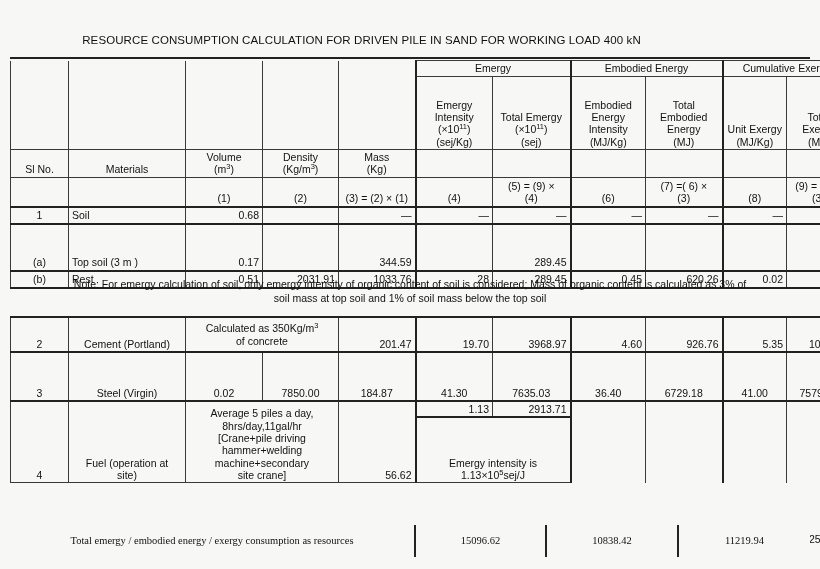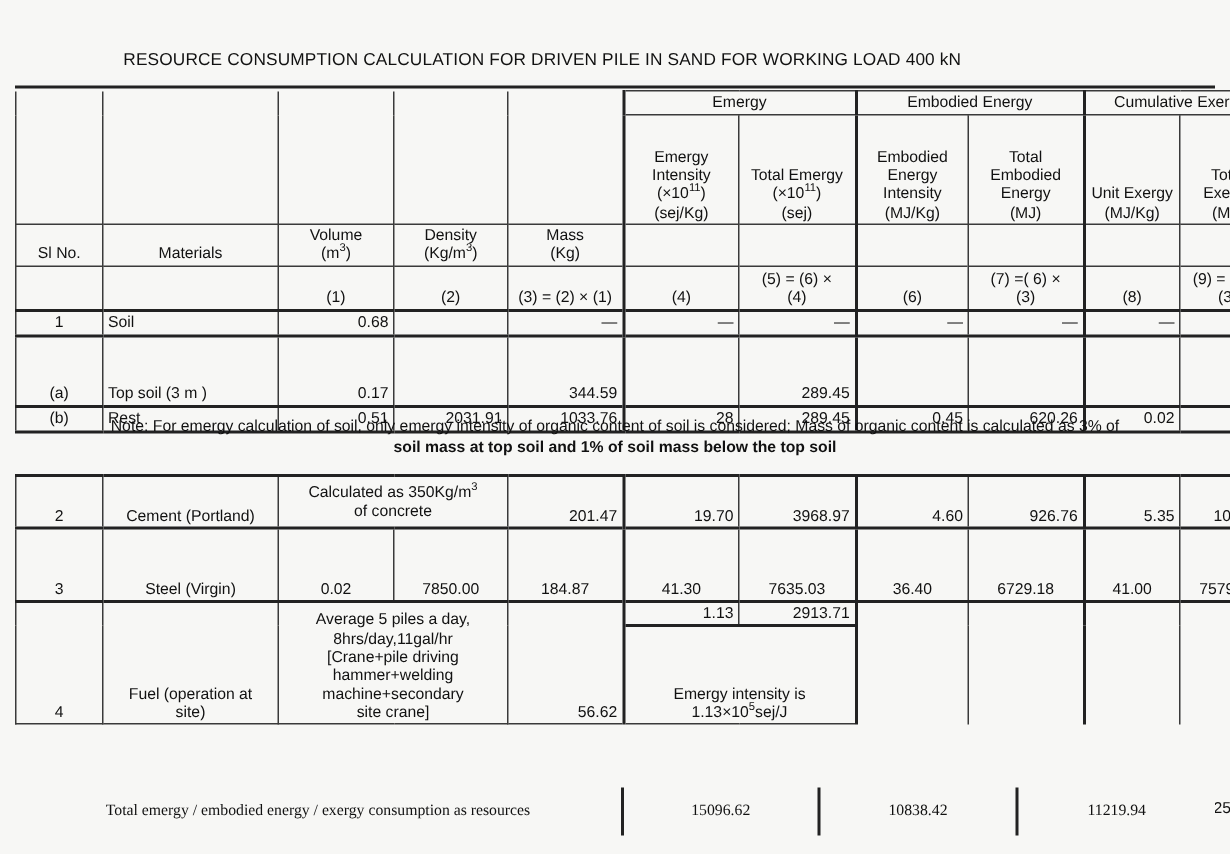--- a/index.html
+++ b/index.html
@@ -86,21 +86,21 @@
     position: absolute;
     left: 10px;
     top: 277px;
     width: 800px;
     font-size: 10.5px;
     line-height: 1.35;
     text-align: center;
     color: #111;
   }
   .note .l1 { display: block; text-align: center; }
-  .note .l2 { display: block; text-align: center; font-weight: bold; }
+  .note .l2 { display: block; text-align: center; }
 
   
   .tbl-lower {
     position: absolute;
     left: 10px;
     top: 316px;
     width: 800px;
   }
 
   
@@ -211,21 +211,21 @@
     </tr>
 
     <tr>
       <td class="hdr-ref" style="height:26px"></td>
       <td class="hdr-ref"></td>
       <td class="hdr-ref">(1)</td>
       <td class="hdr-ref">(2)</td>
       <td class="hdr-ref nowrap">(3) = (2) × (1)</td>
       <td class="hdr-ref thick-left">(4)</td>
       <td class="hdr-ref">
-        <div>(5) = (6) ×</div>
+        <div>(5) = (9) ×</div>
         <div>(4)</div>
       </td>
       <td class="hdr-ref thick-left">(6)</td>
       <td class="hdr-ref">
         <div>(7) =( 6) ×</div>
         <div>(3)</div>
       </td>
       <td class="hdr-ref thick-left">(8)</td>
       <td class="hdr-ref">
         <div>(9) = (8) ×</div>

